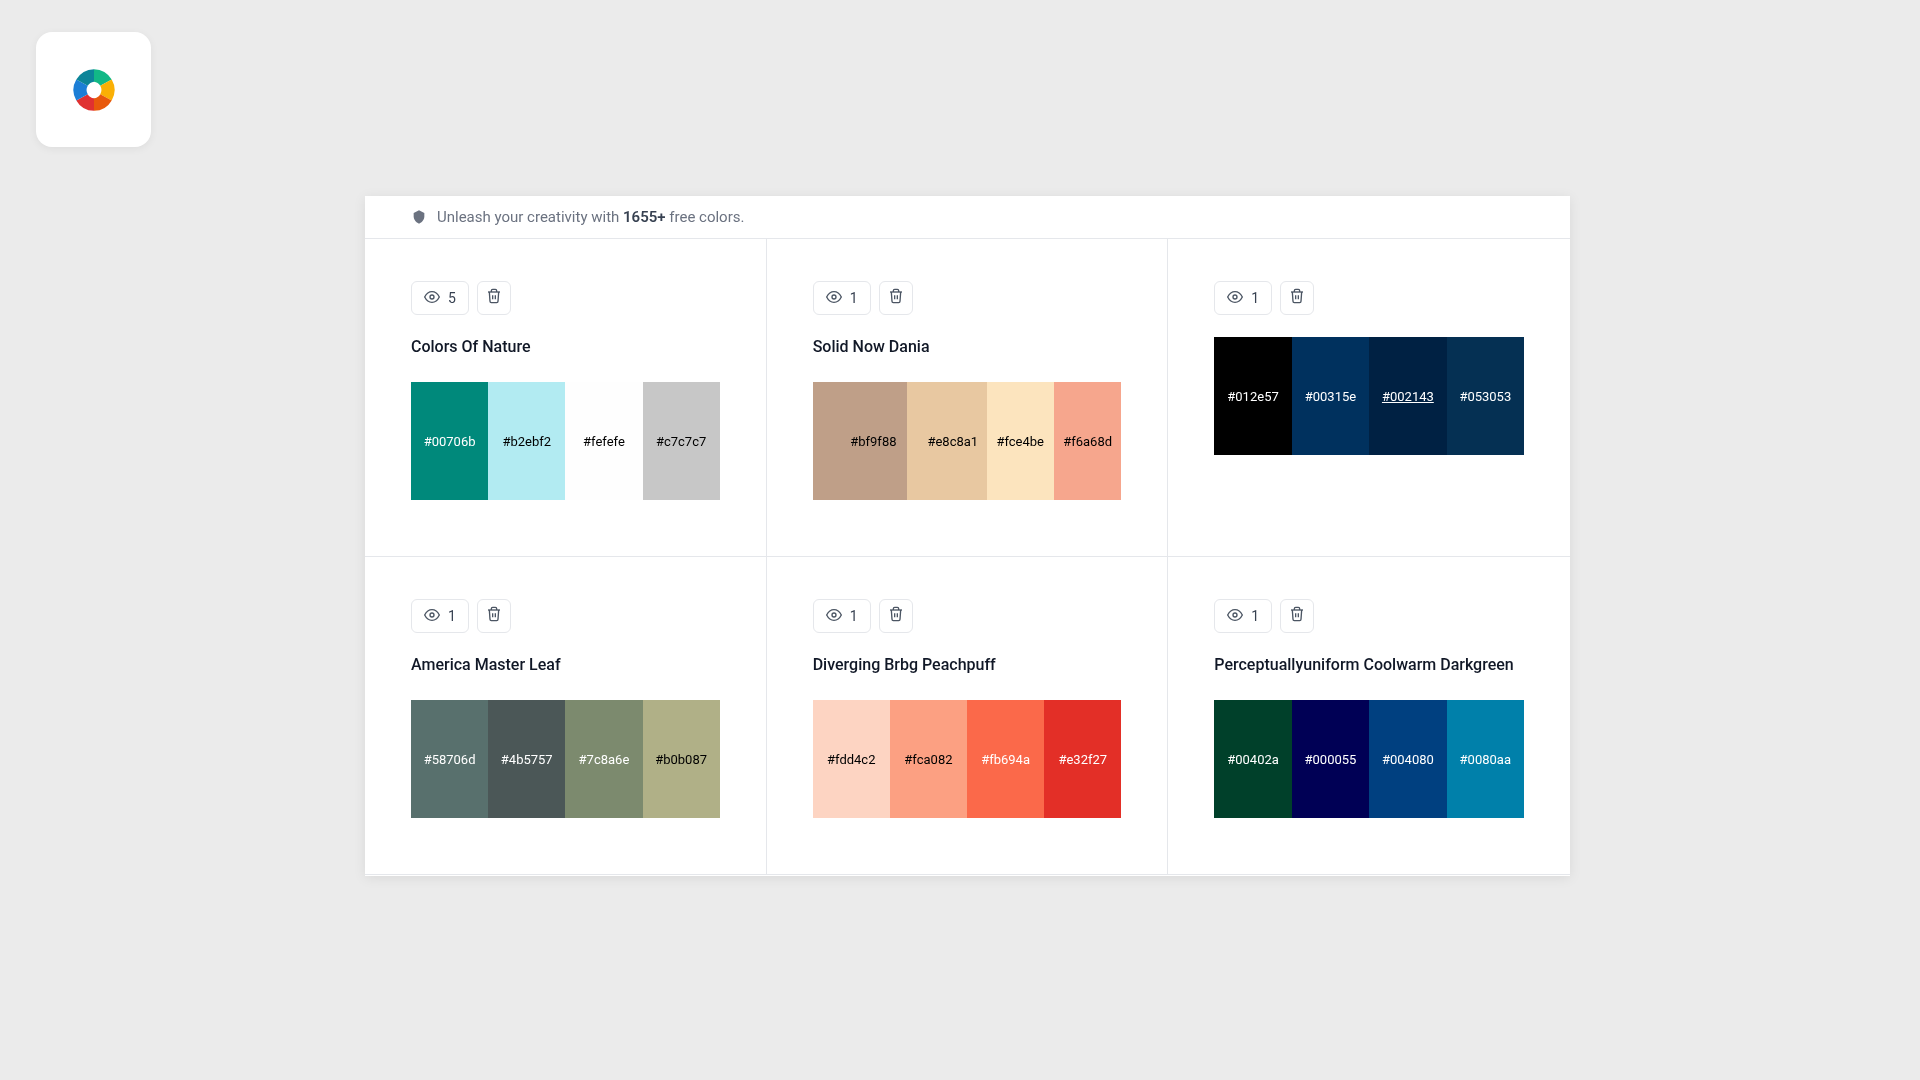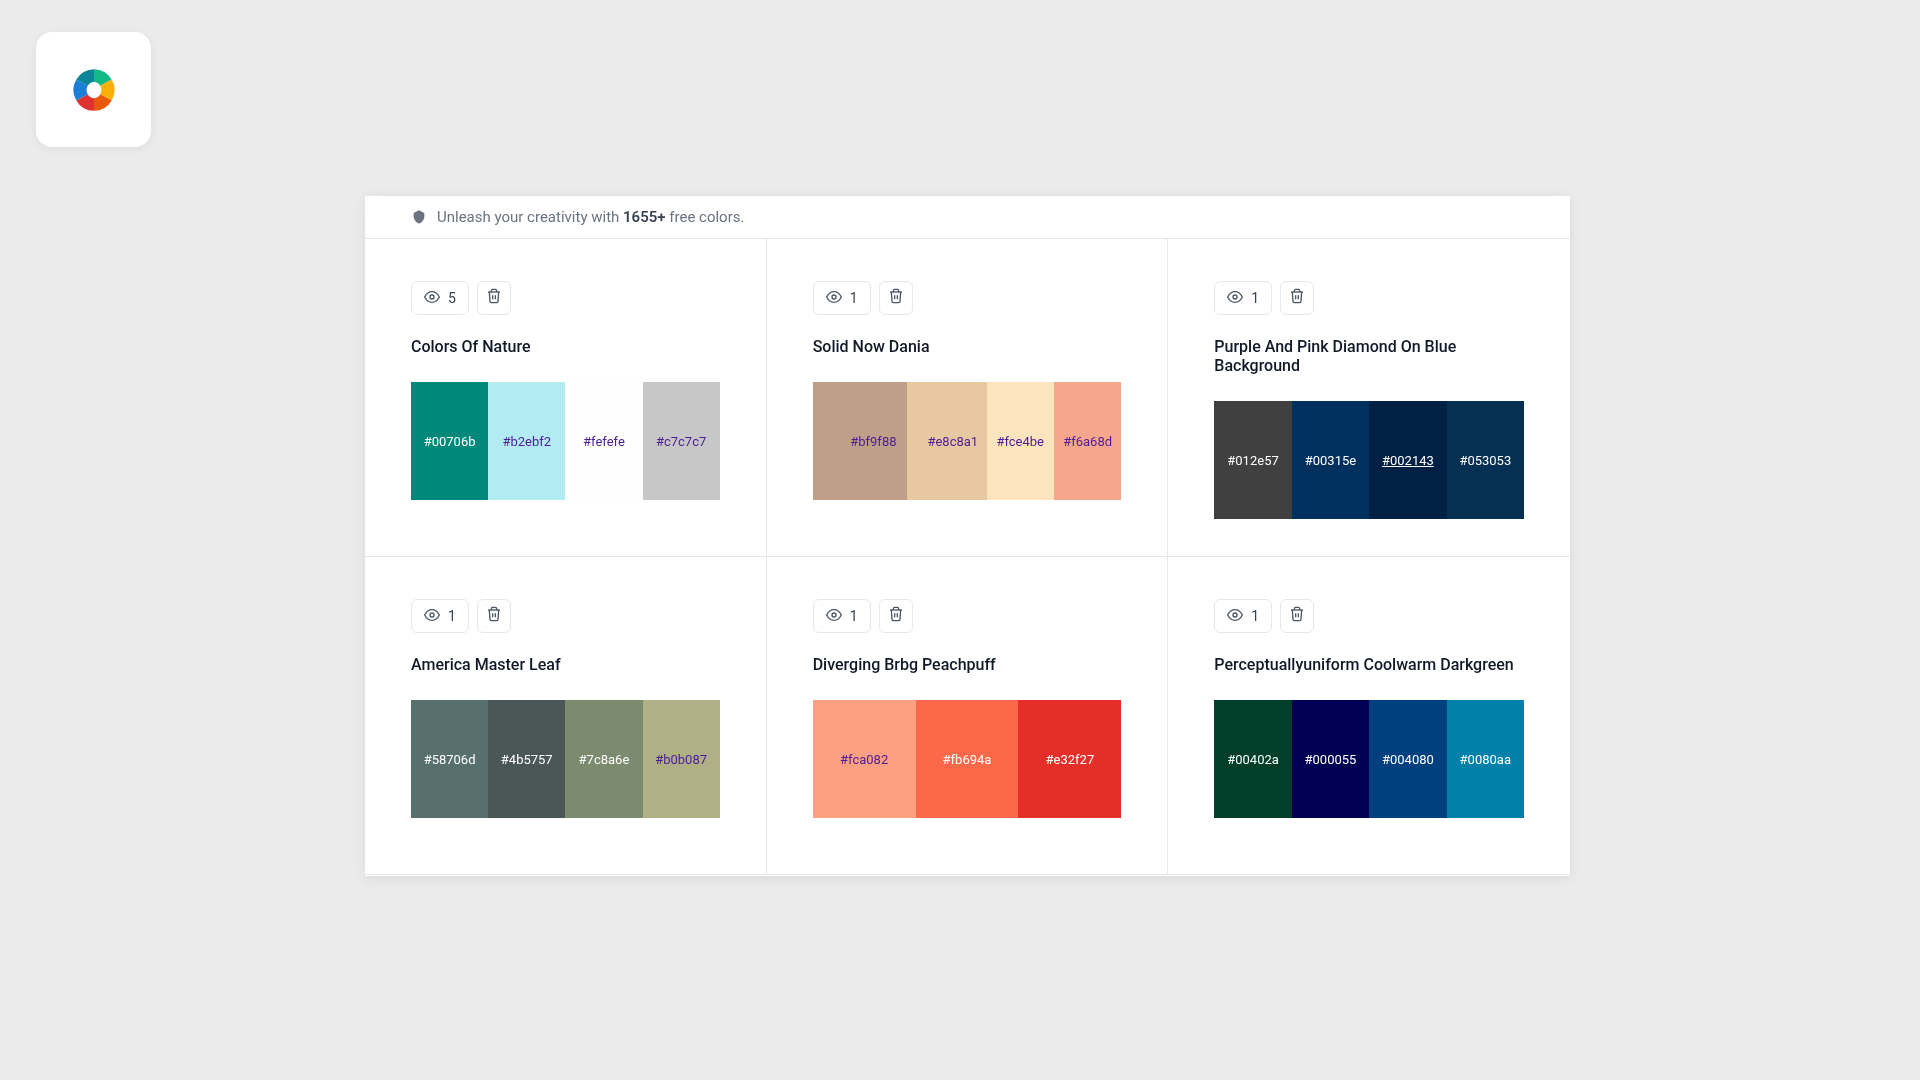--- a/index.html
+++ b/index.html
@@ -112,21 +112,21 @@
     }
     .swatch {
       flex: 1 1 0;
       display: flex;
       align-items: center;
       justify-content: center;
       font-size: 13px;
       font-weight: 400;
       color: #ffffff;
     }
-    .swatch.dark-text { color: #4c1d95; }
+    .swatch.dark-text { color: #000000; }
   </style>
 </head>
 <body>
 
 <div class="logo-badge">
   <svg viewBox="0 0 48 48">
     <path fill="#12b886" d="M24 4 A20 20 0 0 1 41 14 L30 20 A8 8 0 0 0 24 16 Z"></path>
     <path fill="#fab005" d="M41 14 A20 20 0 0 1 41 34 L30 28 A8 8 0 0 0 30 20 Z"></path>
     <path fill="#e8590c" d="M41 34 A20 20 0 0 1 24 44 L24 32 A8 8 0 0 0 30 28 Z"></path>
     <path fill="#e03131" d="M24 44 A20 20 0 0 1 7 34 L18 28 A8 8 0 0 0 24 32 Z"></path>
@@ -210,23 +210,22 @@
           </div>
           <div class="icon-btn">
             <span><svg viewBox="0 0 24 24" fill="none" stroke-width="2">
                 <polyline points="3 6 5 6 21 6"></polyline>
                 <path d="M19 6l-1 14a2 2 0 0 1-2 2H8a2 2 0 0 1-2-2L5 6"></path>
                 <path d="M10 11v6M14 11v6"></path>
                 <path d="M8 6V4a2 2 0 0 1 2-2h4a2 2 0 0 1 2 2v2"></path>
               </svg></span>
           </div>
         </div>
-        <div class="card-title">Purple And Pink Diamond On Blue Background</div>
-        <div class="swatches">
-          <div class="swatch" style="background: #404040; text-align: right;">#012e57</div>
+        <div class="swatches">
+          <div class="swatch" style="background: #000000; text-align: right;">#012e57</div>
           <div class="swatch" style="background: rgb(0, 49, 94);">#00315e</div>
           <div class="swatch" style="background: rgb(0, 33, 67); text-decoration: underline;">#002143</div>
           <div class="swatch" style="background: rgb(5, 48, 83);">#053053</div>
         </div>
       </div>
       <div class="card">
         <div class="card-actions">
           <div class="pill">
             <span><svg viewBox="0 0 24 24" fill="none" stroke-width="2">
                 <path d="M1 12s4-8 11-8 11 8 11 8-4 8-11 8S1 12 1 12z"></path>
@@ -264,20 +263,21 @@
             <span><svg viewBox="0 0 24 24" fill="none" stroke-width="2">
                 <polyline points="3 6 5 6 21 6"></polyline>
                 <path d="M19 6l-1 14a2 2 0 0 1-2 2H8a2 2 0 0 1-2-2L5 6"></path>
                 <path d="M10 11v6M14 11v6"></path>
                 <path d="M8 6V4a2 2 0 0 1 2-2h4a2 2 0 0 1 2 2v2"></path>
               </svg></span>
           </div>
         </div>
         <div class="card-title">Diverging Brbg Peachpuff</div>
         <div class="swatches">
+          <div class="swatch dark-text" style="background: rgb(253, 212, 194);">#fdd4c2</div>
           <div class="swatch dark-text" style="background: rgb(252, 160, 130);">#fca082</div>
           <div class="swatch" style="background: rgb(251, 105, 74);">#fb694a</div>
           <div class="swatch" style="background: rgb(227, 47, 39);">#e32f27</div>
         </div>
       </div>
       <div class="card">
         <div class="card-actions">
           <div class="pill">
             <span><svg viewBox="0 0 24 24" fill="none" stroke-width="2">
                 <path d="M1 12s4-8 11-8 11 8 11 8-4 8-11 8S1 12 1 12z"></path>

